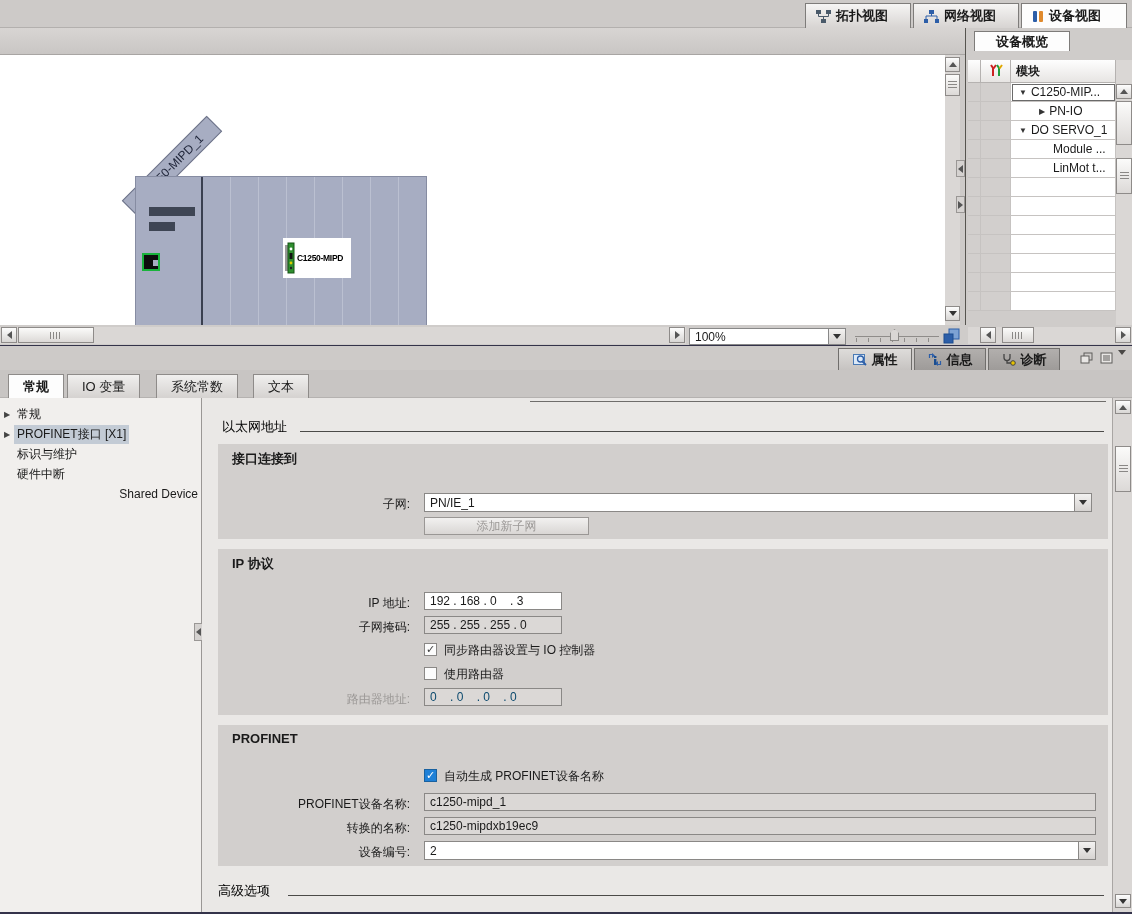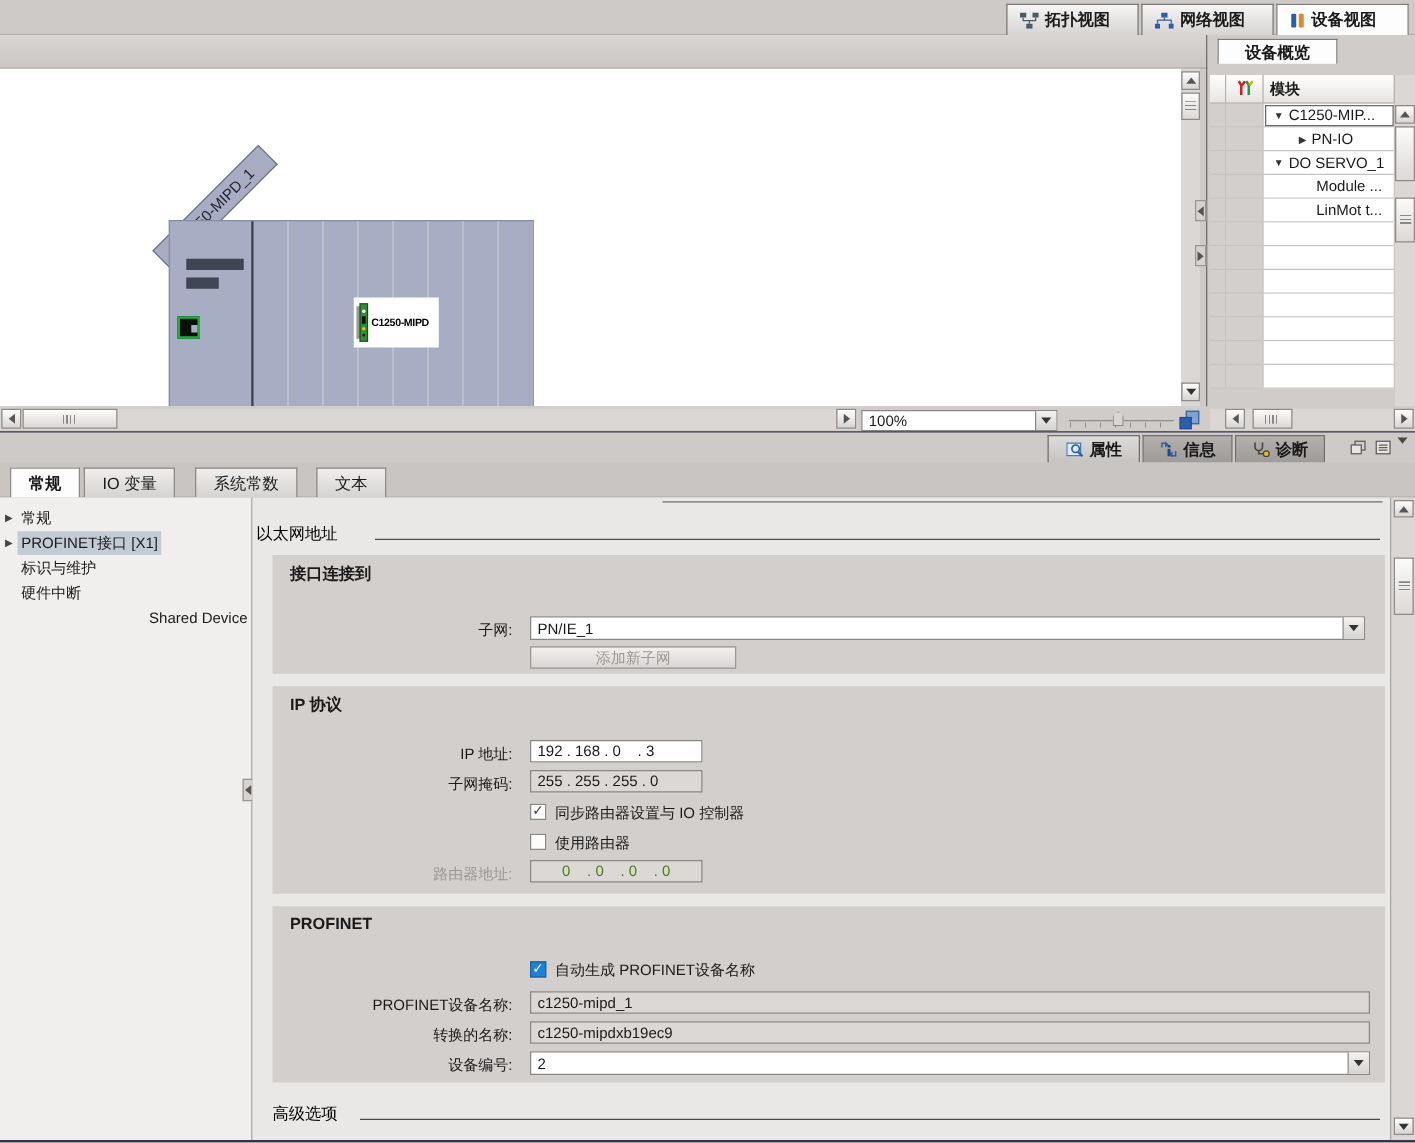--- a/index.html
+++ b/index.html
@@ -85,21 +85,21 @@
   .pcontent { left:202px; top:398px; width:910px; height:516px; background:#eae8e6; overflow:hidden; }
   .sec-title { position:absolute; font-size:13px; color:#000; }
   .sec-rule { position:absolute; height:1px; background:#4b4a48; }
   .group { position:absolute; background:#d2cfcd; }
   .gtitle { position:absolute; left:14px; top:6px; font-weight:bold; font-size:13px; }
   .flabel { position:absolute; left:0; width:198px; text-align:right; padding-right:6px; white-space:nowrap; }
   .flabel.dis { color:#9b9896; }
   .fin { position:absolute; height:18px; border:1px solid #8a8886; background:#fff; font-family:"Liberation Sans",sans-serif;
          font-size:12px; padding:0 5px; color:#1a1a1a; }
   .fin.ro { background:#dbd8d6; }
-  .fin.dis { background:#dbd8d6; color:#4d7c0f;text-align:center; }
+  .fin.dis { background:#dbd8d6; color:#0c4a6e; }
   .fdd { position:absolute; height:19px; background:#fff; border:1px solid #8a8886; display:flex; align-items:center; }
   .fdd .val { flex:1; padding:0 5px; }
   .fdd .dbtn { width:17px; height:100%; border-left:1px solid #8a8886; background:linear-gradient(#f3f2f1,#d6d3d1); display:flex; align-items:center; justify-content:center; }
   .fbtn { position:absolute; height:18px; background:linear-gradient(#f2f1f0,#d9d6d4); border:1px solid #9a9795; color:#9b9896;
           display:flex; align-items:center; justify-content:center; }
   .cbx { position:absolute; width:13px; height:13px; border:1px solid #8a8886; background:#fcfcfc; font-size:11px; line-height:11px; text-align:center; color:#3f3f3f; }
   .cbx.blue { background:#1e80d7; border-color:#19619f; color:#fff; }
   .cblabel { position:absolute; white-space:nowrap; }
   .handle { position:absolute; background:#d5d2d0; border:1px solid #9a9795; display:flex; align-items:center; justify-content:center; }
 
@@ -515,21 +515,21 @@
       <span class="lb">Shared Device</span>
     </div>
   </div>
   <div class="handle" style="left:194px;top:623px;width:9px;height:18px;">
       <i class="tri-lf"></i>
     </div>
 
   <div class="abs pcontent">
     <div class="abs" style="left:328px;top:3px;width:576px;height:1px;background:#6f6d6b;"></div>
 
-    <div class="sec-title" style="left:3px;top:20px;">以太网地址</div>
+    <div class="sec-title" style="left:20px;top:20px;">以太网地址</div>
     <div class="sec-rule" style="left:98px;top:33px;width:804px;"></div>
 
     <div class="group" style="left:16px;top:46px;width:890px;height:95px;">
       <div class="gtitle">接口连接到</div>
       <div class="flabel" style="top:52px;">子网:</div>
       <div class="fdd" style="left:206px;top:49px;width:668px;">
         <span class="val">PN/IE_1</span>
         <span class="dbtn">
             <i class="tri-dn"></i>
           </span>

